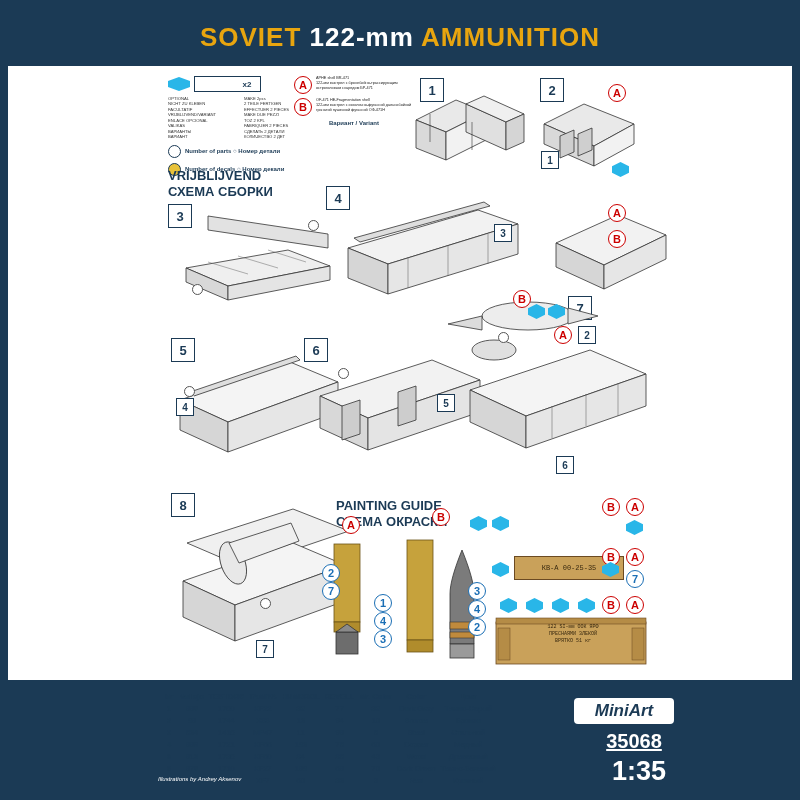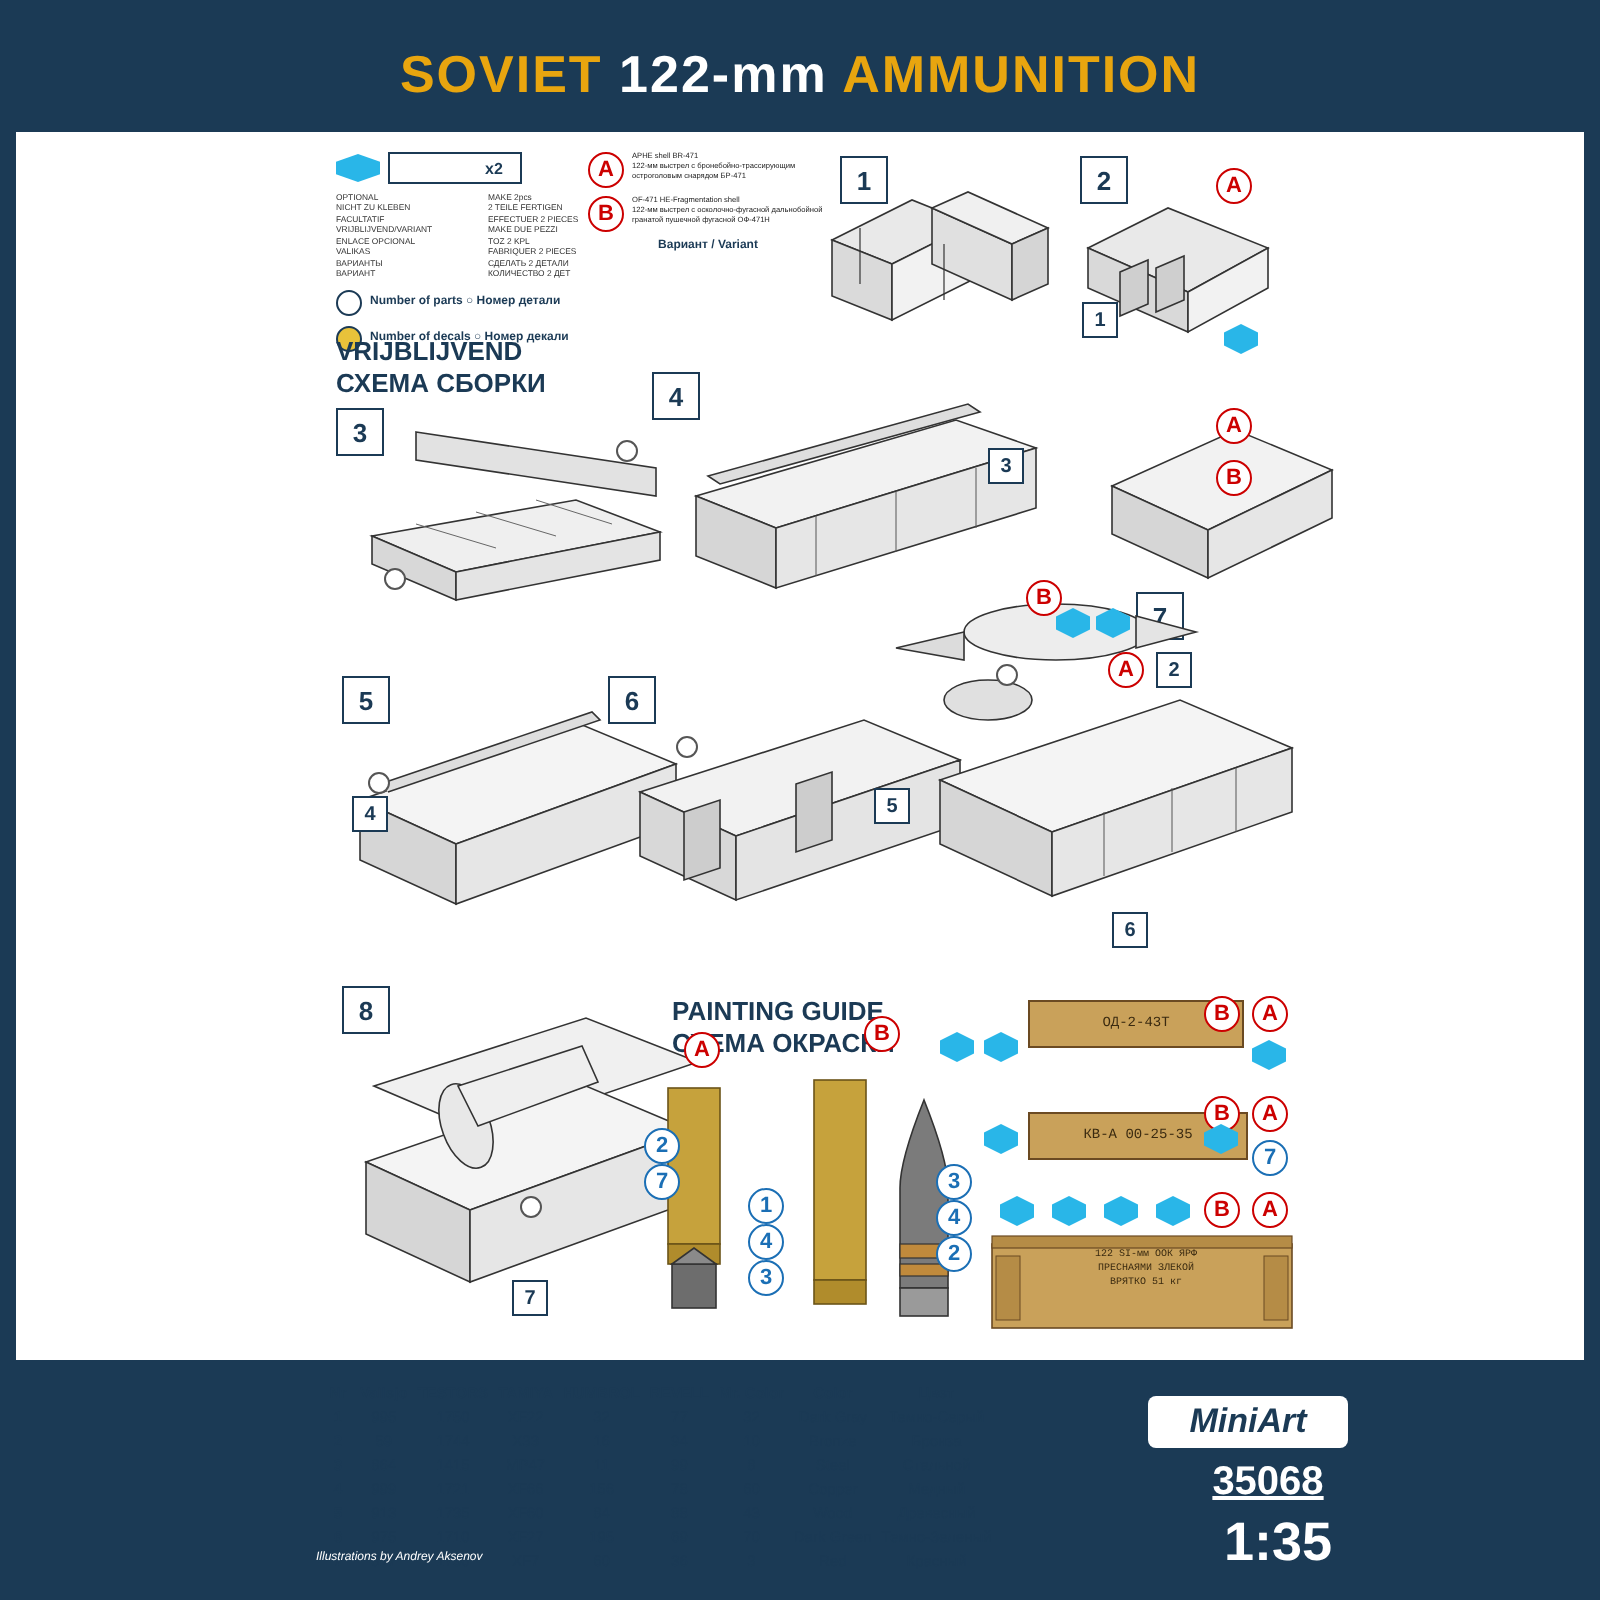--- a/index.html
+++ b/index.html
@@ -394,21 +394,20 @@
   <div class="circ blue" style="left:366px;top:586px;">1</div>
   <div class="circ blue" style="left:366px;top:604px;">4</div>
   <div class="circ blue" style="left:366px;top:622px;">3</div>
   <div class="circ blue" style="left:460px;top:574px;">3</div>
   <div class="circ blue" style="left:460px;top:592px;">4</div>
   <div class="circ blue" style="left:460px;top:610px;">2</div>
 
   <div class="circ" style="left:334px;top:508px;">A</div>
   <div class="circ" style="left:424px;top:500px;">B</div>
 
-  <div class="crate" style="left:506px;top:492px;width:106px;height:22px;">ОД-2-43Т</div>
   <div class="circ" style="left:594px;top:490px;">B</div>
   <div class="circ" style="left:618px;top:490px;">A</div>
   <div class="decal" style="left:462px;top:508px;"></div>
   <div class="decal" style="left:484px;top:508px;"></div>
   <div class="decal" style="left:618px;top:512px;"></div>
 
   <div class="crate" style="left:506px;top:548px;width:108px;height:22px;">КВ-А 00-25-35</div>
   <div class="circ" style="left:594px;top:540px;">B</div>
   <div class="circ" style="left:618px;top:540px;">A</div>
   <div class="circ blue" style="left:618px;top:562px;">7</div>

